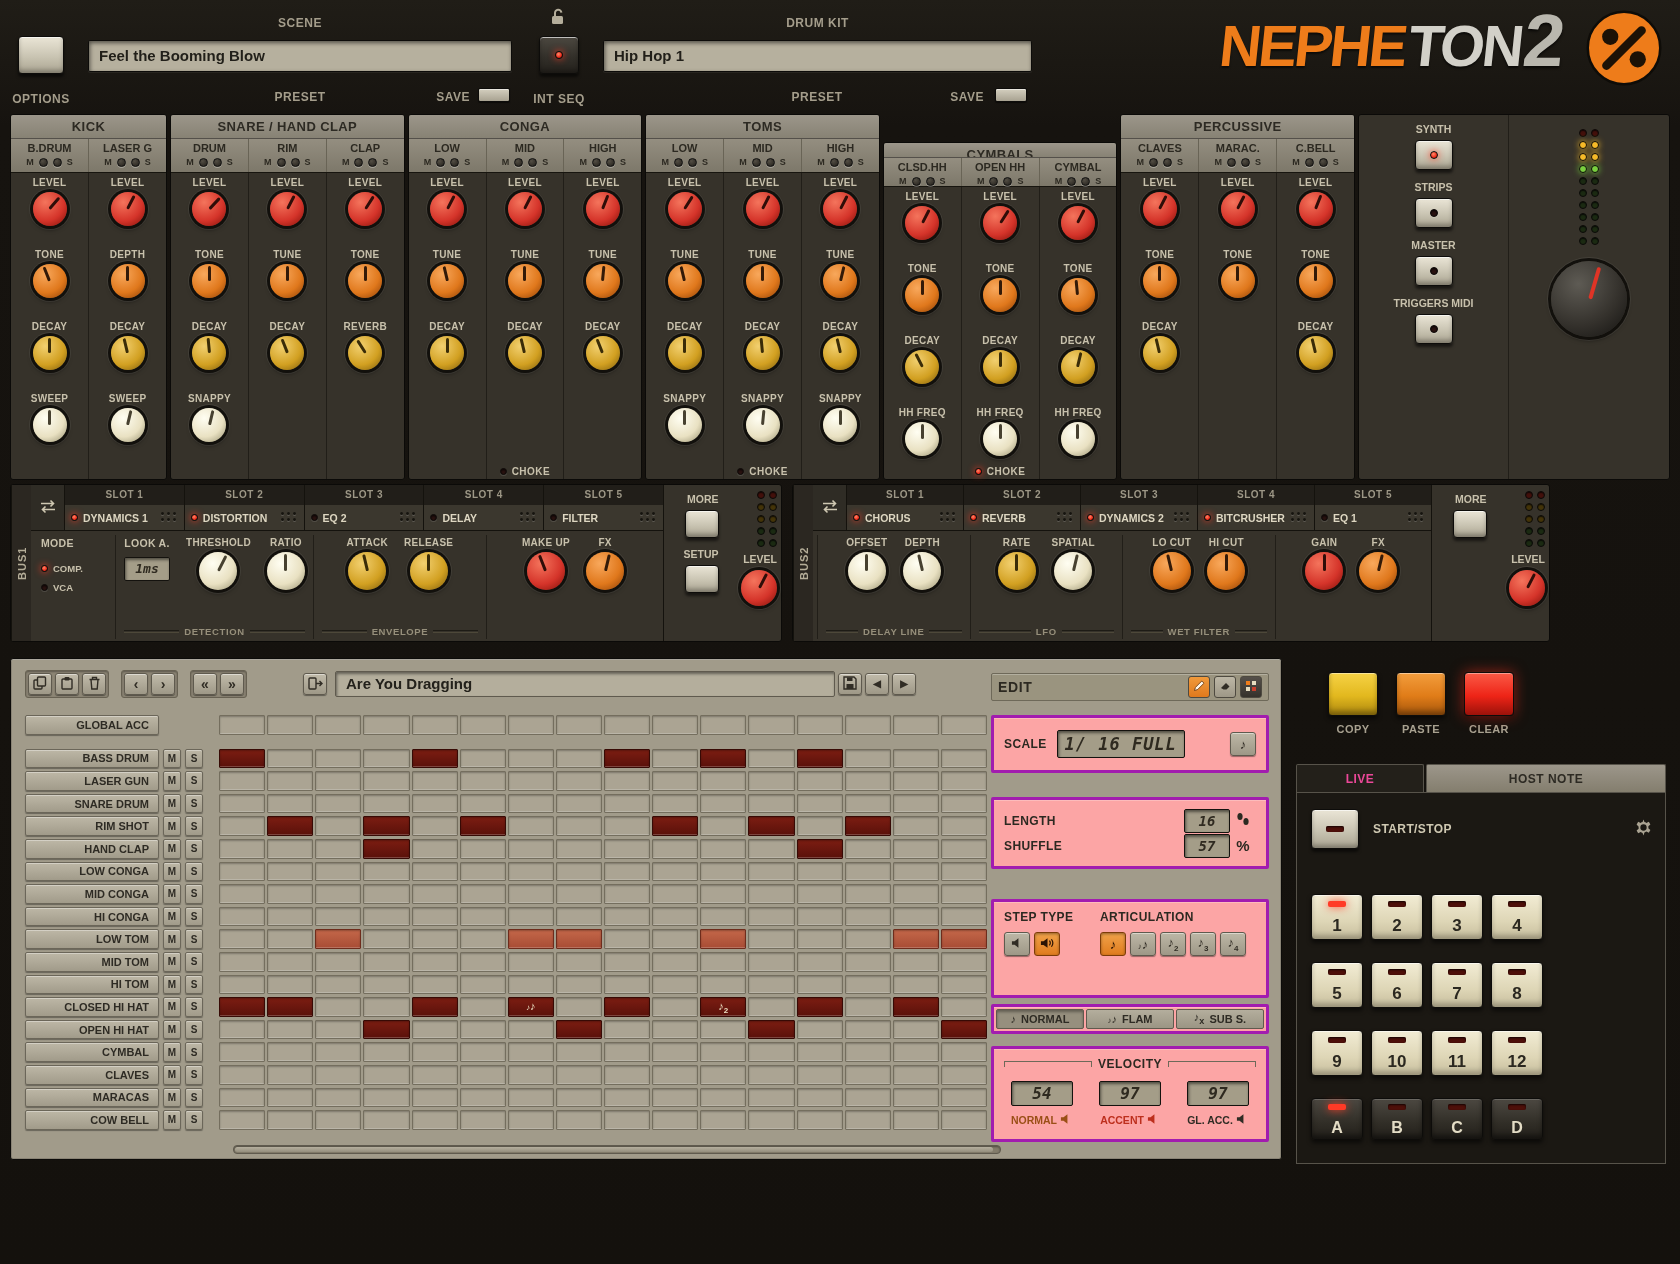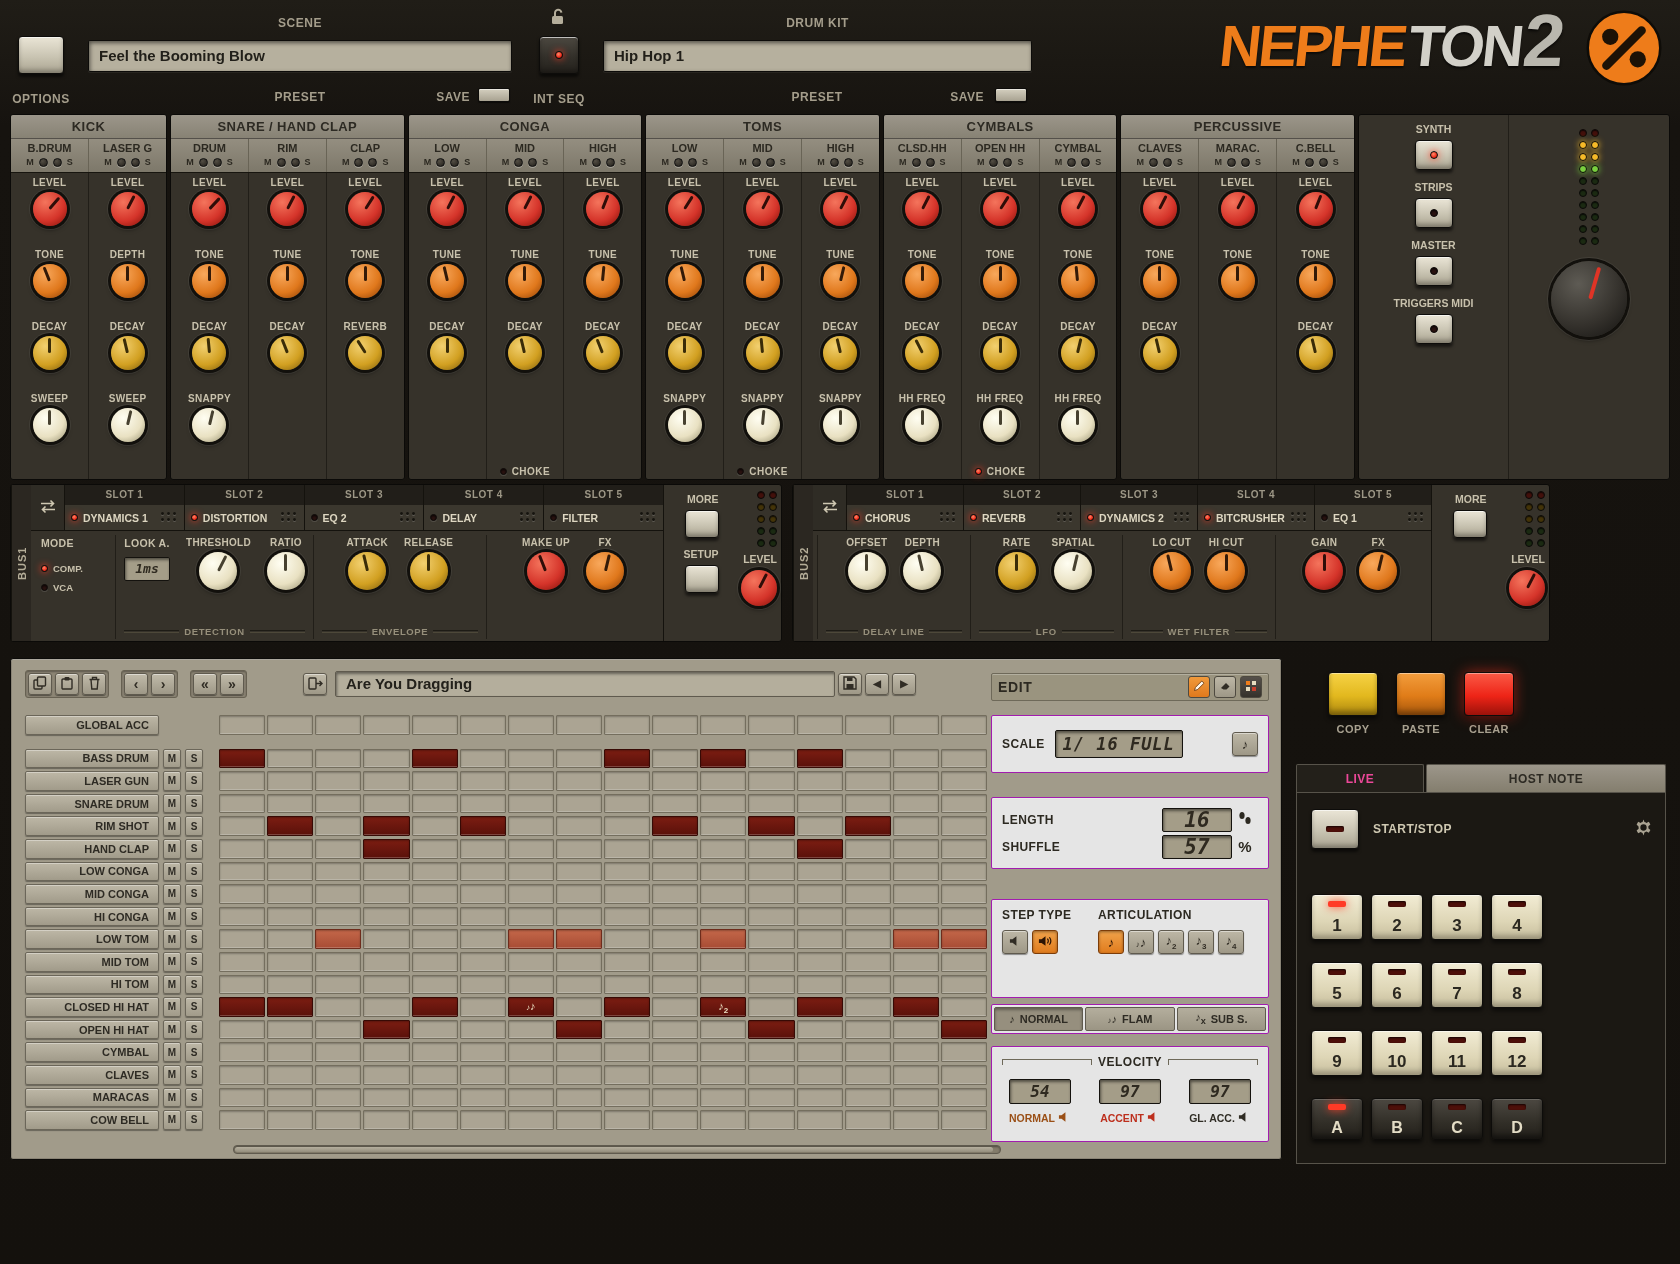--- a/index.html
+++ b/index.html
@@ -161,27 +161,27 @@
   #seq-scroll .thumb{position:absolute;left:1px;top:1px;bottom:1px;width:99%;background:linear-gradient(#b5af9e,#958f7e);border-radius:3px}
   
   #edit-panel{position:absolute;left:980px;top:14px;width:278px;height:474px;display:flex;flex-direction:column}
   .ep-head{height:28px;display:flex;align-items:center;margin-bottom:14px;border:1px solid #6e6959;border-radius:2px;
     box-shadow:inset 0 1px 0 rgba(255,255,255,.25);padding:0 6px;background:#9a947f}
   .ep-title{font-size:14px;font-weight:bold;color:#2c2921;letter-spacing:.6px;flex:1}
   .ep-tool{width:22px;height:22px;border:1px solid #4e4a40;border-radius:3px;margin-left:4px;cursor:pointer;
     display:flex;align-items:center;justify-content:center;background:linear-gradient(#bdb7a6,#9e9887)}
   .ep-tool.orange{background:linear-gradient(#f09a3c,#e0791c)}
   .ep-tool.darkbg{background:linear-gradient(#55504a,#35322b)}
-  .ep-box{border:1px solid #a21caf;border-radius:2px;background:#e5e5e5;box-shadow:inset 0 1px 0 rgba(255,255,255,.25);padding:8px 10px}
+  .ep-box{border:3px solid #a21caf;border-radius:2px;background:#fca5a5;box-shadow:inset 0 1px 0 rgba(255,255,255,.25);padding:8px 10px}
   #scale-box{height:58px;margin-bottom:24px;display:flex;align-items:center;gap:10px}
   .ep-lab{font-size:12px;font-weight:bold;color:#2c2921;letter-spacing:.4px}
   #scale-lcd{width:128px;height:28px;font-size:17px;line-height:26px;letter-spacing:1px}
   #len-box{height:72px;margin-bottom:30px;display:flex;flex-direction:column;justify-content:space-around}
   .len-row{display:flex;align-items:center}
-  .len-row .lcd{width:70px;height:24px;font-size:21px;line-height:22px;margin-left:auto}
+  .len-row .lcd{width:46px;height:24px;font-size:14px;line-height:22px;margin-left:auto}
   .len-ic{width:26px;text-align:center;color:#2c2921;font-weight:bold;font-size:15px}
   #step-box{height:99px;margin-bottom:6px;display:flex}
   .sb-col{display:flex;flex-direction:column;gap:8px}
   .sb-col.left{width:96px}
   .sb-col.right{flex:1}
   .sb-btns{display:flex;gap:4px}
   .sq-btn{width:26px;height:24px;background:linear-gradient(#bdb7a6,#9e9887);border:1px solid #5f5a4e;border-radius:3px;cursor:pointer;
     display:flex;align-items:center;justify-content:center;color:#312d25;font-size:13px;font-weight:bold;
     box-shadow:0 1px 1px rgba(0,0,0,.4),inset 0 1px 0 rgba(255,255,255,.45)}
   .sq-btn.active{background:linear-gradient(#f0a24a,#e07c1e);border-color:#7c3c08;color:#2c1404;box-shadow:inset 0 1px 3px rgba(0,0,0,.4)}
@@ -742,21 +742,21 @@
                 </div>
               </div>
             </div>
           </div>
         </div>
         <div class="choke">
           <span class="led sm"></span>
           <span class="choke-lab">CHOKE</span>
         </div>
       </section>
-      <section class="inst" style="flex-grow: 3;">
+      <section class="inst" style="flex-grow: 3; margin-top: 28px;">
         <div class="inst-title">CYMBALS</div>
         <div class="chan-heads">
           <div class="chan-head">
             <div class="chan-name">CLSD.HH</div>
             <div class="ms-row">
               <span class="ms-lab">M</span>
               <span class="ms-dot"></span>
               <span class="ms-dot"></span>
               <span class="ms-lab">S</span>
             </div>

